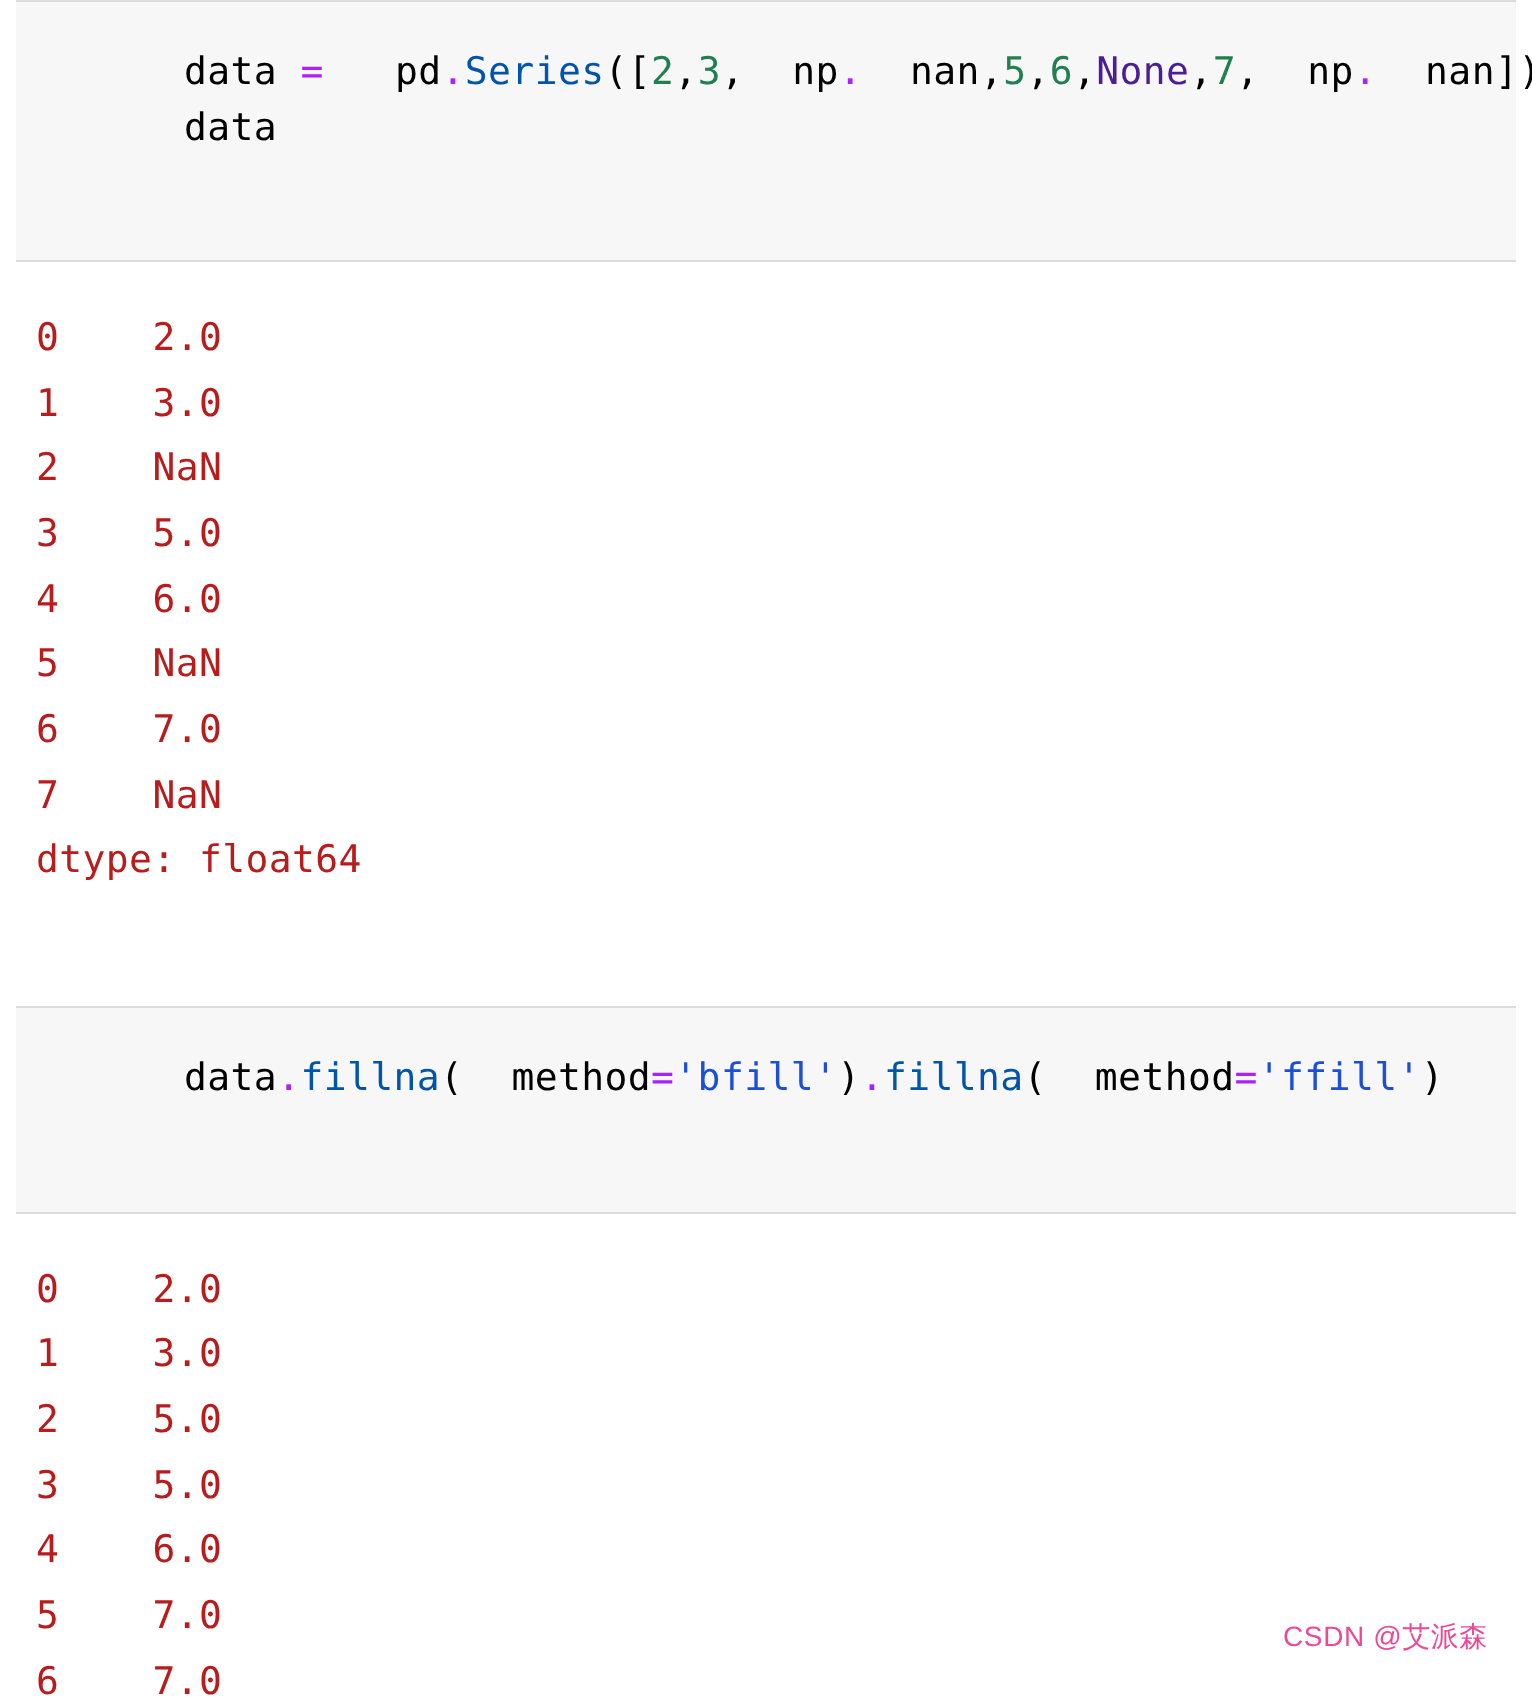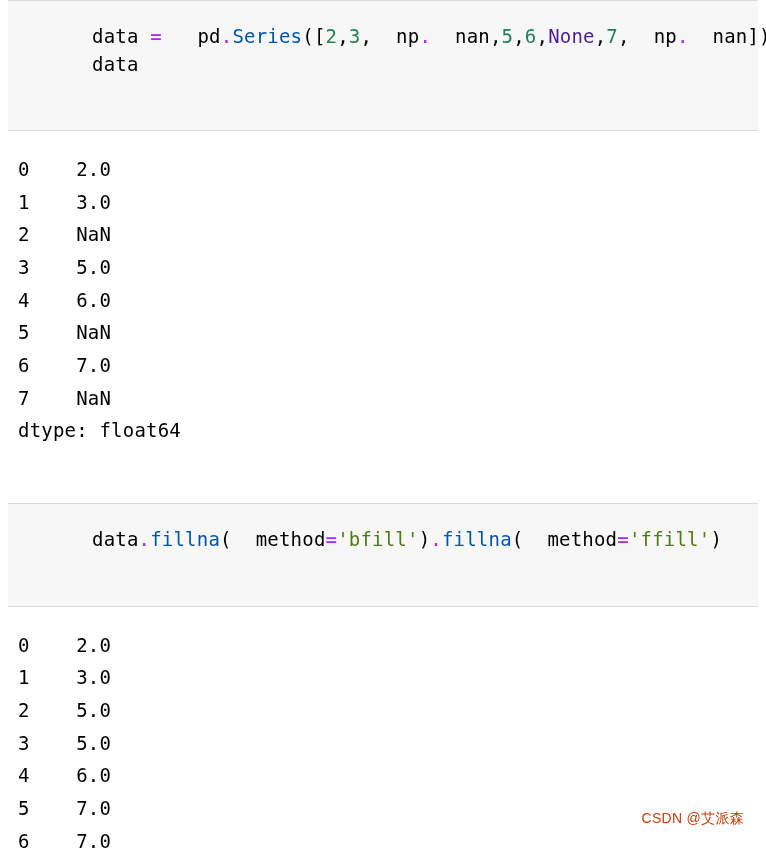--- a/index.html
+++ b/index.html
@@ -23,38 +23,38 @@
     font-family: inherit;
     white-space: pre;
     line-height: 1.45;
     letter-spacing: 0.2px;
   }
   .tk-kw   { color: #4c1d95; }       
   .tk-name { color: #000000; margin-left: 24px; }
   .tk-op   { color: #aa22ff; }       
   .tk-num  { color: #208050; }       
   .tk-call { color: #0055aa; }       
-  .tk-str  { color: #4d7c0f; margin-top: 27px; }       
+  .tk-str  { color: #1d4ed8; margin-top: 27px; }       
   .tk-punc { color: #000000; }
   .cell-output {
     padding: 22px 12px 16px 18px;
     font-family: inherit;
     white-space: pre;
     line-height: 1.72;
-    color: #000000;
+    color: #b91c1c;
     letter-spacing: 0.2px;
   }
   .gap { height: 40px; }
   .watermark {
     position: absolute;
     right: 22px;
     top: 810px;
     font-family: sans-serif;
     font-size: 14px;
-    color: #c2410c;
+    color: #ec4899;
     letter-spacing: 0.3px;
     pointer-events: none;
     margin-left: 16px;
   }
 </style>
 </head>
 <body>
 
 <div class="cell-input">
   <pre class="code" id="code-0"><span class="tk-name">data</span><span class="tk-punc"> </span><span class="tk-op">=</span><span class="tk-punc"> </span><span class="tk-name">pd</span><span class="tk-op">.</span><span class="tk-call">Series</span><span class="tk-punc">(</span><span class="tk-punc">[</span><span class="tk-num">2</span><span class="tk-punc">,</span><span class="tk-num">3</span><span class="tk-punc">,</span><span class="tk-name">np</span><span class="tk-op">.</span><span class="tk-name">nan</span><span class="tk-punc">,</span><span class="tk-num">5</span><span class="tk-punc">,</span><span class="tk-num">6</span><span class="tk-punc">,</span><span class="tk-kw">None</span><span class="tk-punc">,</span><span class="tk-num">7</span><span class="tk-punc">,</span><span class="tk-name">np</span><span class="tk-op">.</span><span class="tk-name">nan</span><span class="tk-punc">]</span><span class="tk-punc">)</span>

